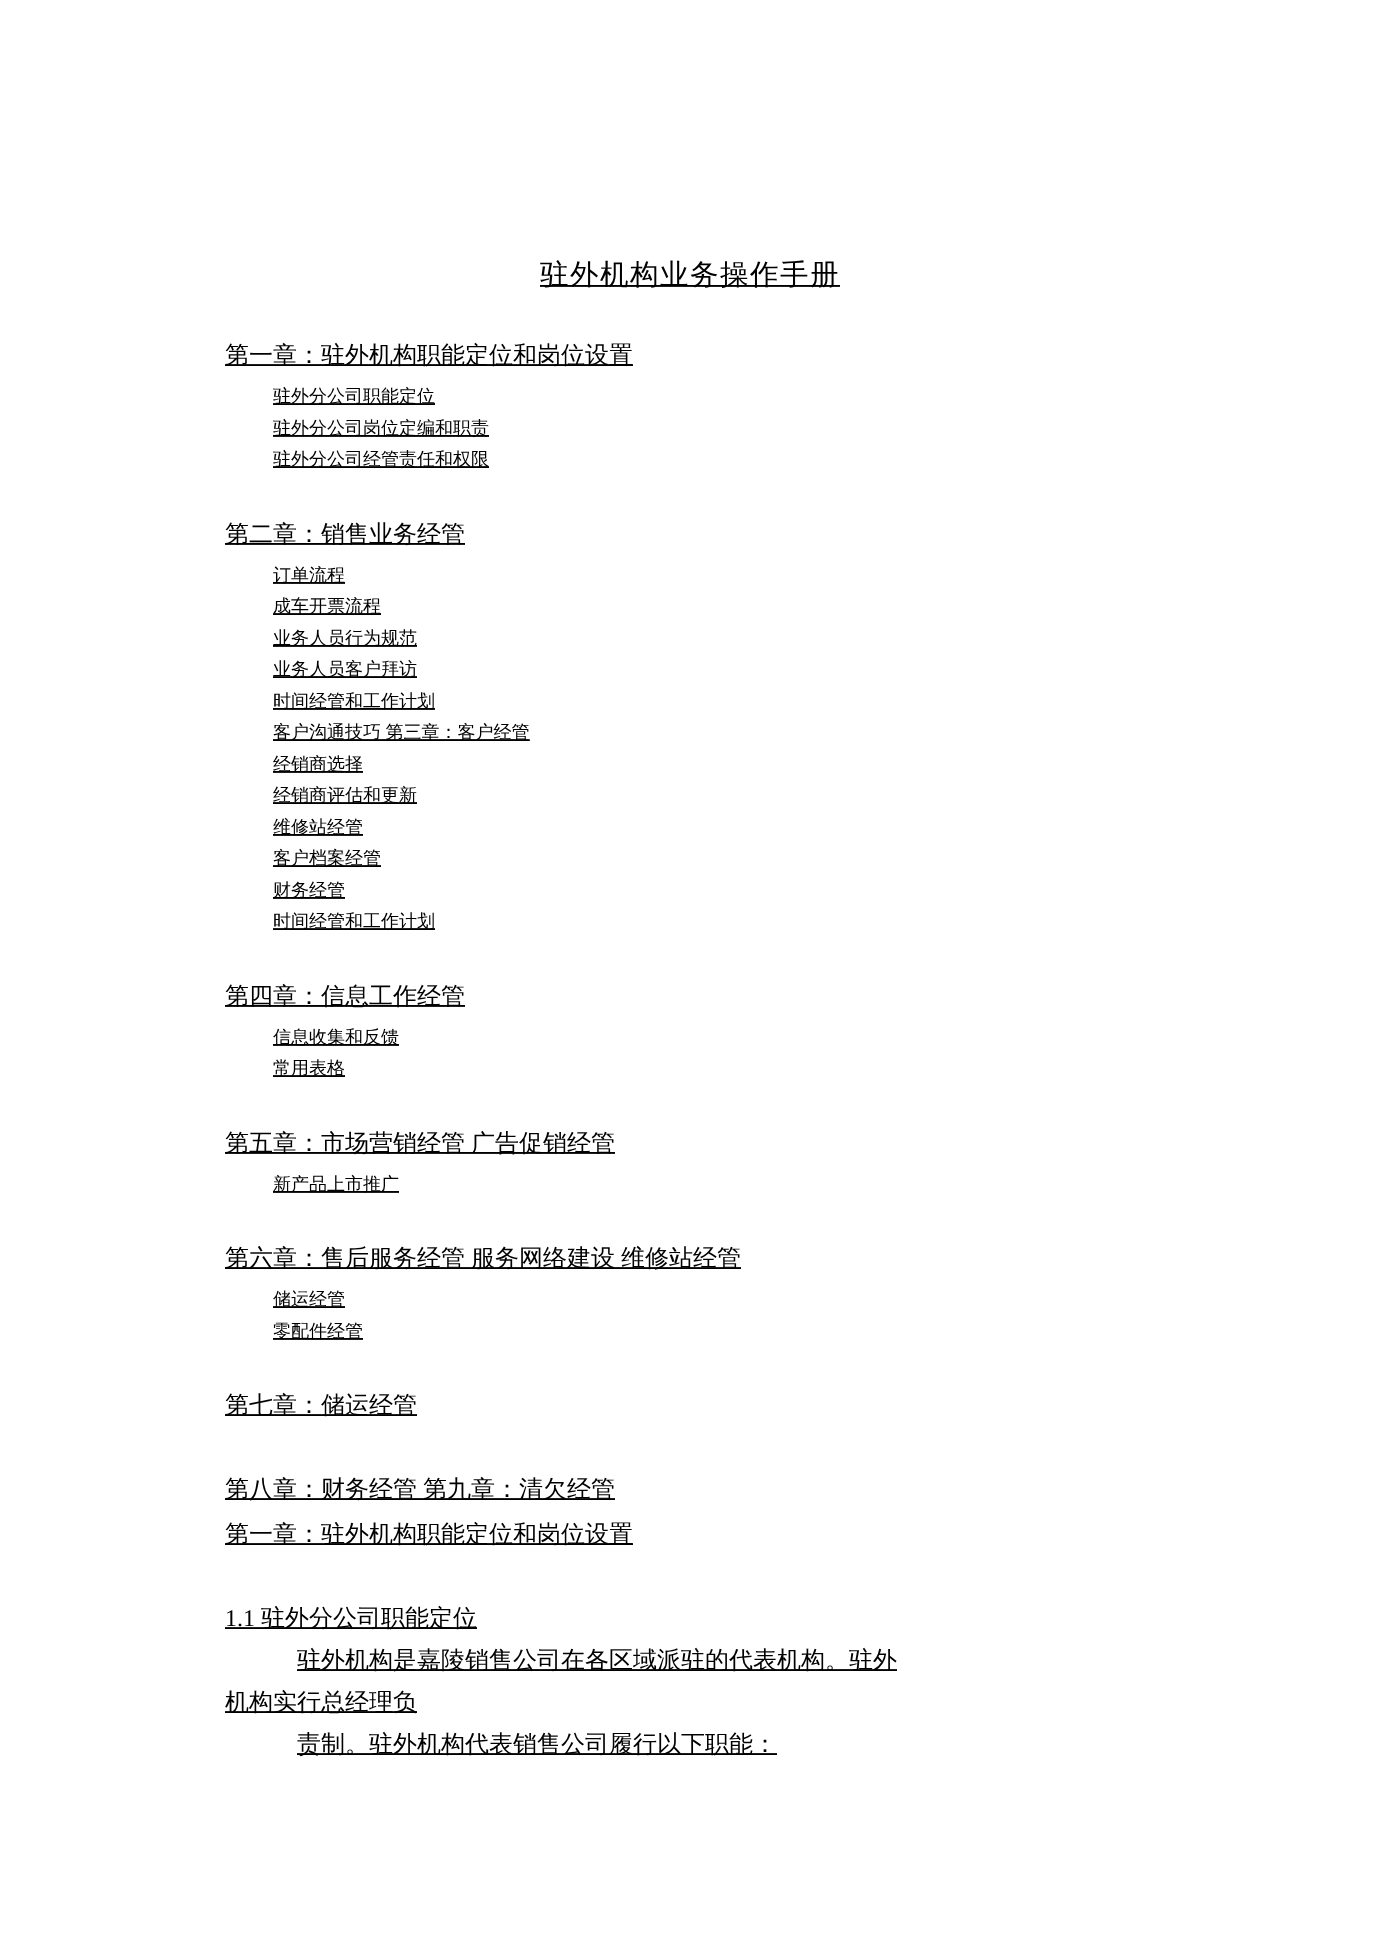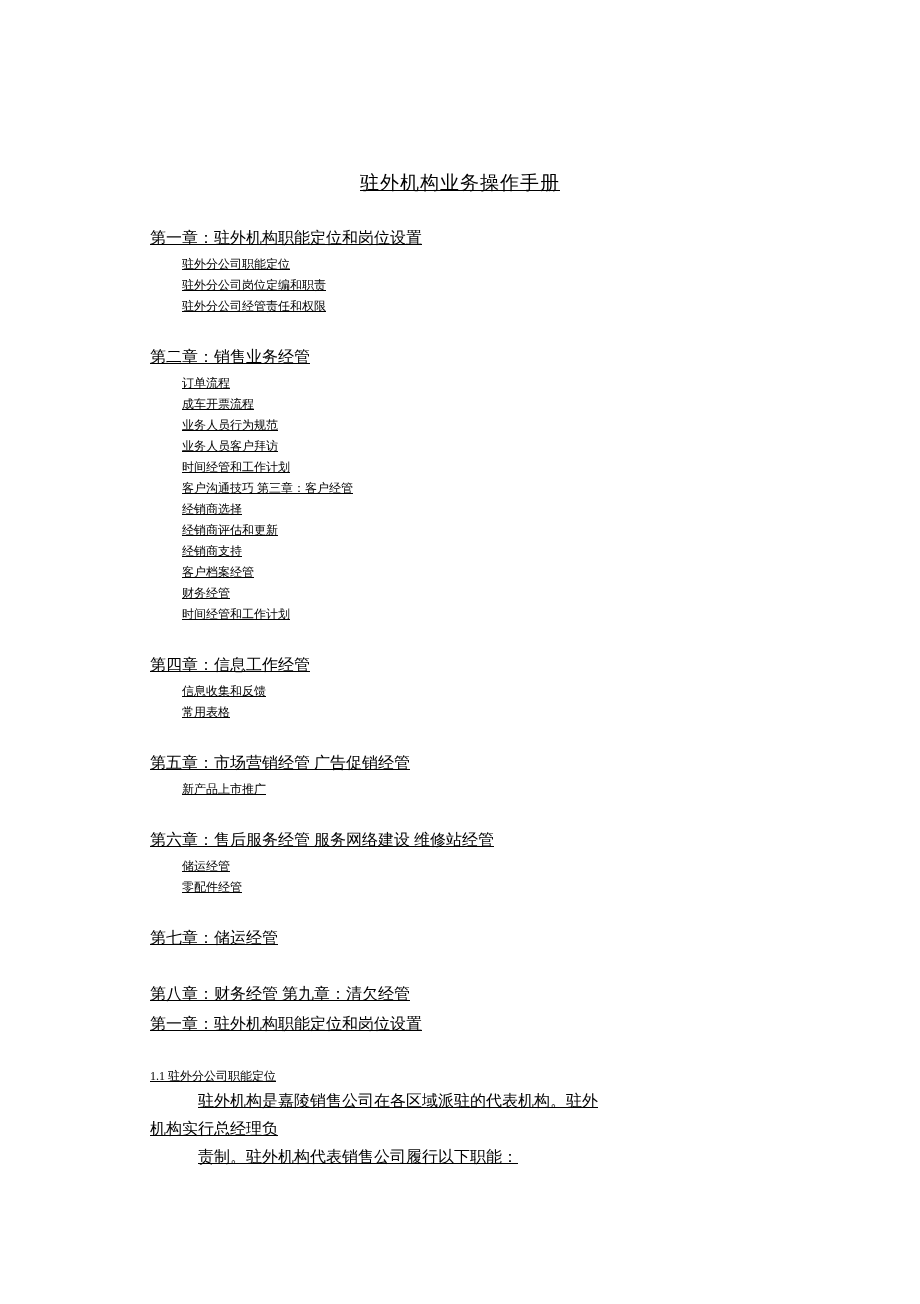--- a/index.html
+++ b/index.html
@@ -29,21 +29,21 @@
     }
     .item {
       font-size: 12px;
       padding-left: 32px;
       line-height: 1.75;
     }
     .section-gap {
       height: 26px;
     }
     .section-heading {
-      font-size: 12px;
+      font-size: 16px;
       line-height: 1.75;
     }
     .para {
       font-size: 16px;
       line-height: 1.75;
       padding-left: 48px;
     }
     .para-noindent {
       font-size: 16px;
       line-height: 1.75;
@@ -63,21 +63,21 @@
 
 <div class="chapter-heading">第二章：销售业务经管</div>
 <div class="item">订单流程</div>
 <div class="item">成车开票流程</div>
 <div class="item">业务人员行为规范</div>
 <div class="item">业务人员客户拜访</div>
 <div class="item">时间经管和工作计划</div>
 <div class="item">客户沟通技巧 第三章：客户经管</div>
 <div class="item">经销商选择</div>
 <div class="item">经销商评估和更新</div>
-<div class="item">经销商支持</div>
+<div class="item">维修站经管</div>
 <div class="item">客户档案经管</div>
 <div class="item">财务经管</div>
 <div class="item">时间经管和工作计划</div>
 
 <div class="section-gap"></div>
 
 <div class="chapter-heading">第四章：信息工作经管</div>
 <div class="item">信息收集和反馈</div>
 <div class="item">常用表格</div>
 

